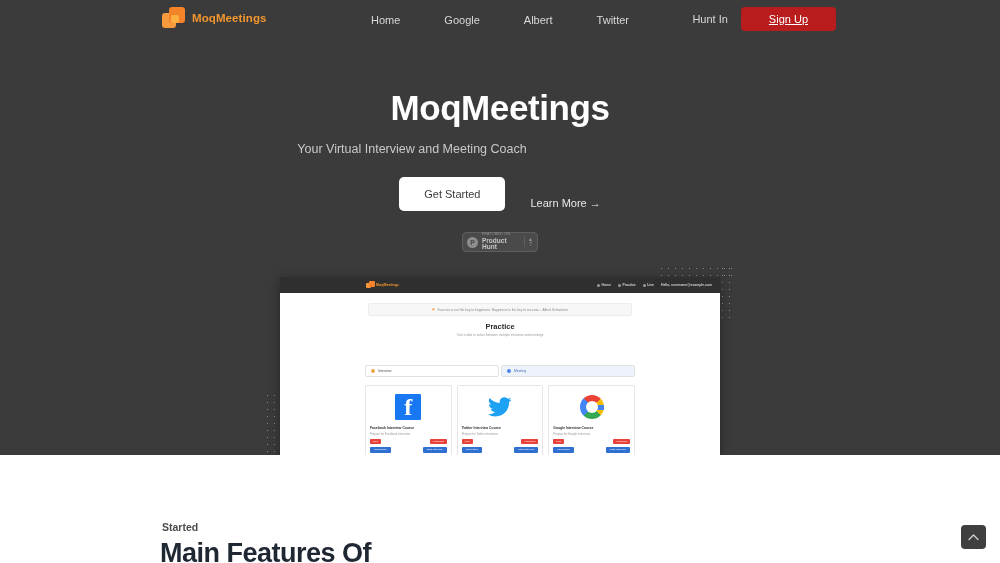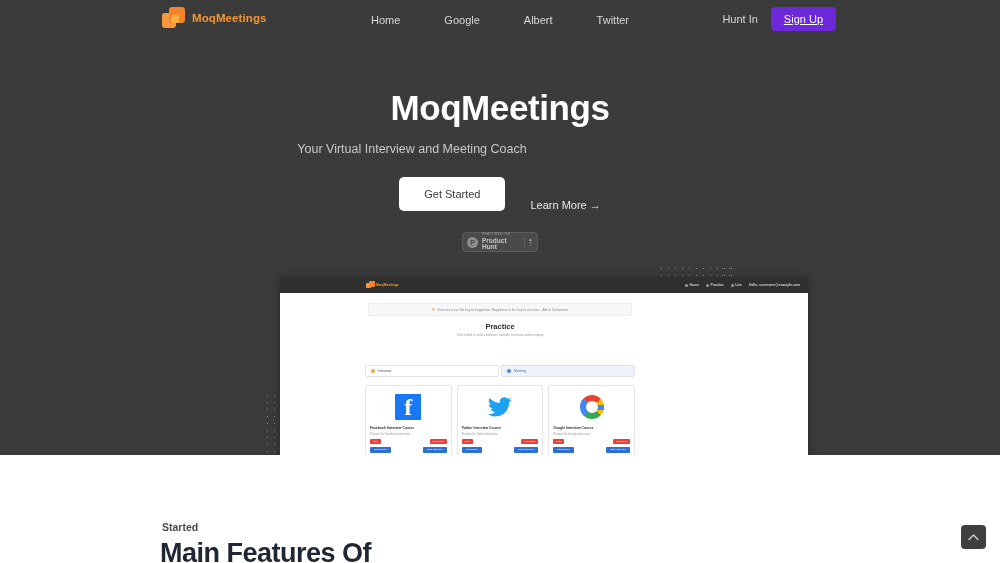--- a/index.html
+++ b/index.html
@@ -49,38 +49,38 @@
     color:#d8d8d8; font-size:11px; text-decoration:none; cursor:pointer;
   }
   .auth {
     position:absolute; right:164px; top:7px;
     display:flex; align-items:center; gap:9px;
   }
   .signin {
     color:#d8d8d8; font-size:11px; cursor:pointer; padding:0 4px;
   }
   .signup {
-    color:#ffffff; font-size:11px; background:#6d28d9;
-    padding:6px 13px; border-radius:4px; border:none; cursor:pointer;
+    color:#ffffff; font-size:11px; background:#b91c1c;
+    padding:6px 28px; border-radius:4px; border:none; cursor:pointer;
     font-family:inherit;
     text-decoration:underline;
   }
 
   
   .hero-title {
     position:absolute; left:0; top:88px; width:1000px; text-align:center;
     color:#ffffff; font-size:35px; font-weight:bold; letter-spacing:-.4px;
   }
   .hero-sub {
     position:absolute; left:0; top:142px; width:824px; text-align:center;
     color:#c9c9c9; font-size:12.5px;
   }
   .cta-row {
     position:absolute; left:0; top:177px; width:1000px;
-    display:flex; align-items:flex-end; justify-content:center; gap:25px;
+    display:flex; align-items:flex-start; justify-content:center; gap:25px;
   }
   .btn-primary {
     background:#ffffff; color:#3b3b3b; font-size:11px;
     padding:11px 25px; border-radius:5px; border:none; cursor:pointer;
     font-family:inherit;
   }
   .btn-link {
     color:#e8e8e8; font-size:11px; cursor:pointer; text-decoration:none;
     display:inline-flex; align-items:center; gap:5px;margin-top:20px;
   }
@@ -111,21 +111,21 @@
     position:absolute;
     background-image:radial-gradient(#8a8a8a 0.9px, transparent 1px);
     background-size:7px 7px;
   }
   .dots-tr-h { left:658px; top:265px; width:76px; height:16px; }
   .dots-tr-v { left:719px; top:265px; width:15px; height:58px; }
   .dots-bl-v { left:264px; top:392px; width:15px; height:66px; }
 
   
   .shot {
-    position:absolute; left:280px; top:277px; width:528px; height:185px;
+    position:absolute; left:280px; top:277px; width:440px; height:185px;
     background:#fca5a5; overflow:hidden;
     box-shadow:0 2px 10px rgba(0,0,0,.35);
   }
   .shot-nav {
     height:16px; background:#2f2f2f; display:flex; align-items:center;
     padding:0 8px; position:relative;
   }
   .shot-brand { display:flex; align-items:center; gap:2px; margin-left:78px; }
   .shot-logo { position:relative; width:8px; height:8px; }
   .shot-logo-a {

